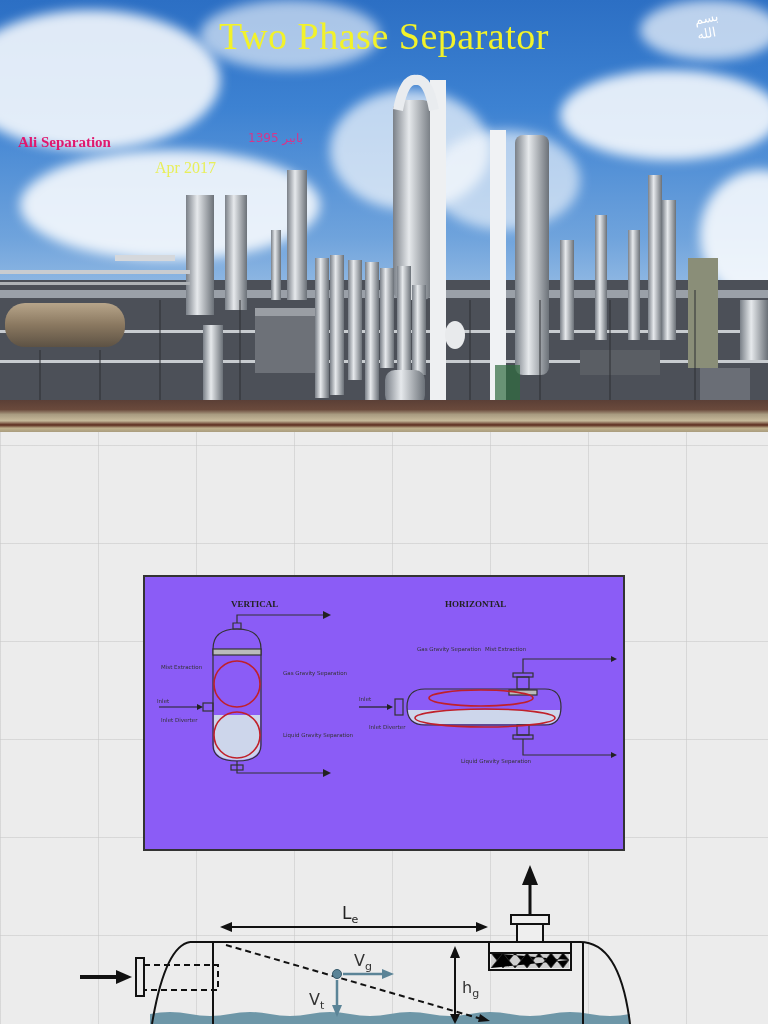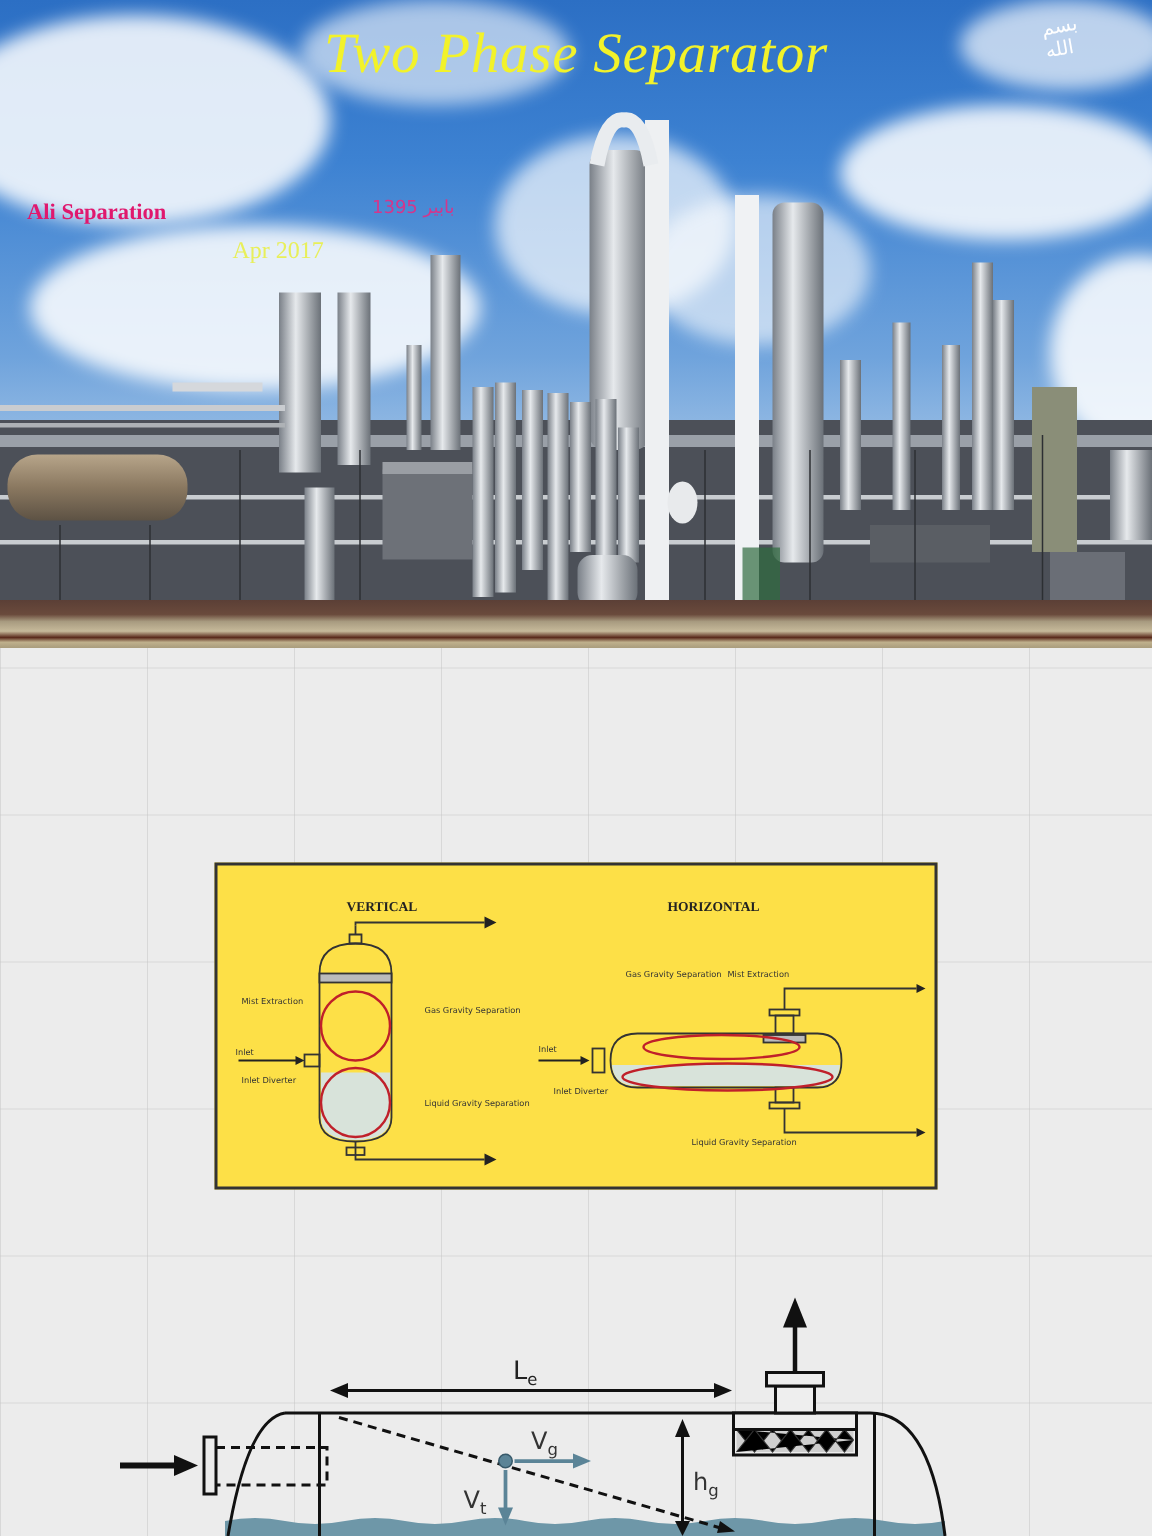--- a/index.html
+++ b/index.html
@@ -9,21 +9,21 @@
     font-family: "Liberation Serif", serif;
   }
   
   .cover {
     position: absolute; left: 0; top: 0; width: 768px; height: 432px; overflow: hidden;
     background: linear-gradient(180deg, #2c6fc4 0%, #3d82d2 25%, #6fa3dc 55%, #a9c8e8 75%, #c9dcee 100%);
   }
   .cloud { position: absolute; border-radius: 50%; background: rgba(255,255,255,0.85); filter: blur(6px); }
   .title {
     position: absolute; left: 0; right: 0; top: 14px; text-align: center;
-    color: #f2f22a; font-size: 38px; letter-spacing: 0.5px; font-style: italic;
+    color: #f2f22a; font-size: 38px; letter-spacing: 0.5px;
   }
   .subtitle { position: absolute; left: 38px; top: 77px; font-size: 19px; color: #111; }
   .author { position: absolute; left: 18px; top: 134px; font-size: 15px; font-weight: bold; color: #e0186e; }
   .persian-date { position: absolute; left: 248px; top: 131px; font-size: 12px; color: #d4368c; font-family: "DejaVu Sans", sans-serif; letter-spacing: 2px; }
   .date { position: absolute; left: 155px; top: 159px; font-size: 16px; color: #e8ef5a; }
   .basmala { position: absolute; left: 695px; top: 10px; width: 30px; height: 22px; color: #fff; font-size: 13px; font-family: "DejaVu Sans", sans-serif; transform: rotate(-10deg); }
 
   .refinery { position: absolute; left: 0; top: 0; width: 768px; height: 432px; }
   .ground { position: absolute; left: 0; top: 400px; width: 768px; height: 32px;
     background: linear-gradient(180deg, #5b3f36 0%, #6a4a3c 30%, #a89b80 45%, #c6b99a 65%, #5a2a1c 78%, #bfb08c 88%, #a99c7d 100%); }
@@ -32,21 +32,21 @@
   .grid {
     position: absolute; left: 0; top: 432px; width: 768px; height: 592px;
     background-image:
       linear-gradient(to right, rgba(200,200,200,0.55) 1px, transparent 1px),
       linear-gradient(to bottom, rgba(200,200,200,0.55) 1px, transparent 1px);
     background-size: 98px 98px;
     background-position: 0 13px;
   }
 
   
-  .fig1 { position: absolute; left: 143px; top: 575px; width: 482px; height: 218px; border: 2px solid #333; background: #fde047; box-sizing: border-box; }
+  .fig1 { position: absolute; left: 143px; top: 575px; width: 482px; height: 276px; border: 2px solid #333; background: #8b5cf6; box-sizing: border-box; }
   .fig1 svg { position: absolute; left: 0; top: 0; }
   .fig-label { font-family: "Liberation Serif", serif; font-size: 9px; font-weight: bold; fill: #222; }
   .tiny { font-family: "DejaVu Sans", sans-serif; font-size: 5.5px; fill: #333; }
 
   
   .fig2 { position: absolute; left: 0; top: 850px; width: 732px; height: 174px; }
 </style>
 </head>
 <body>
 

